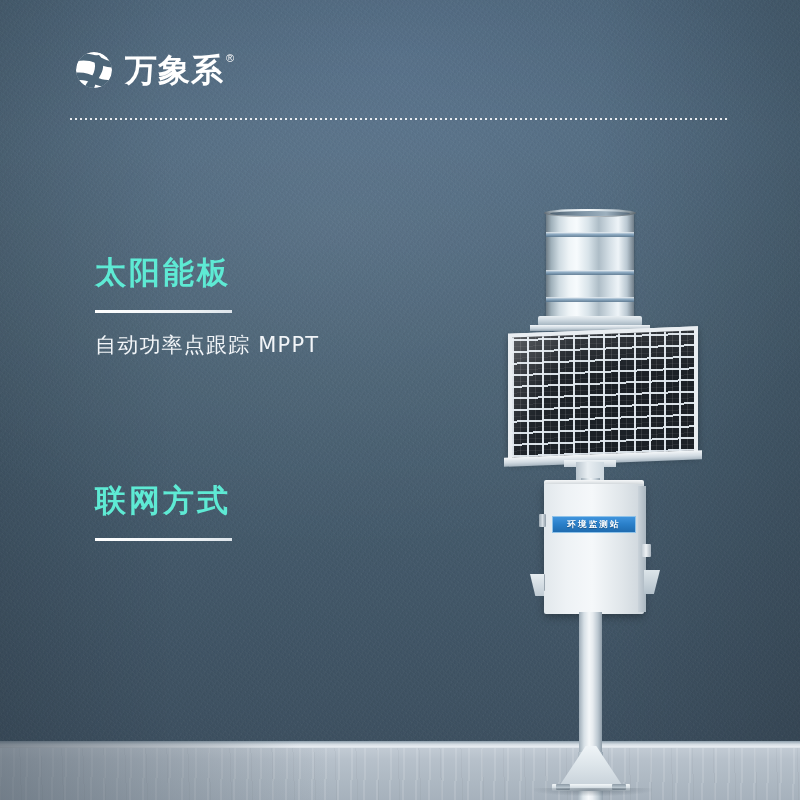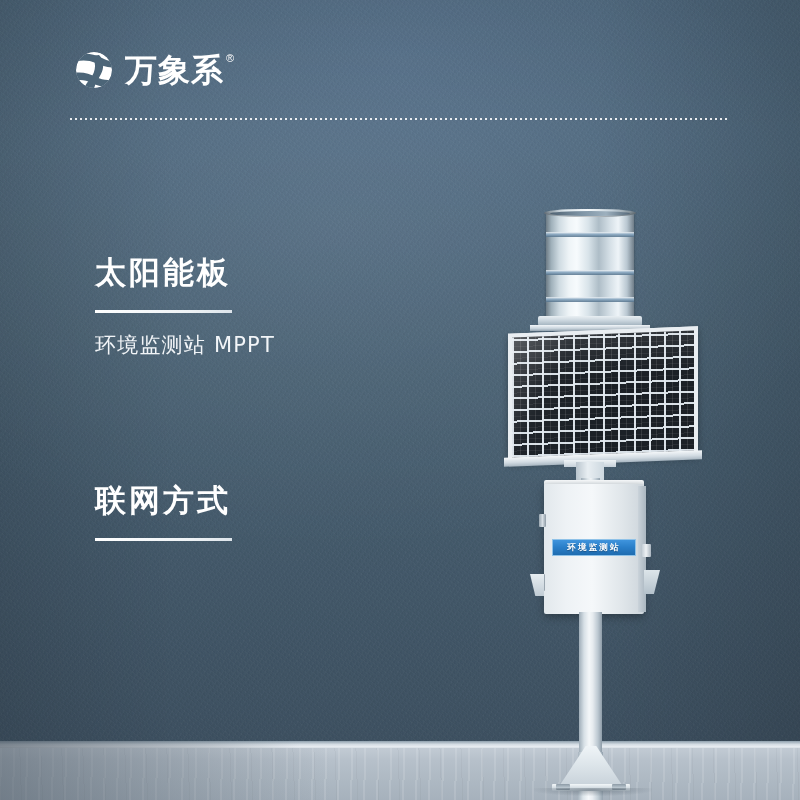--- a/index.html
+++ b/index.html
@@ -92,21 +92,21 @@
   .dotted-rule{
     position:absolute; left:70px; top:118px; width:660px; height:2px;
     background-image:repeating-linear-gradient(90deg, rgba(255,255,255,.88) 0 2px, rgba(255,255,255,0) 2px 5px);
   }
 
   
   .feature{ position:absolute; left:95px; }
   .feature.f1{ top:255px; }
   .feature.f2{ top:483px; }
   .feature-title{
-    font-size:31px; font-weight:bold; color:#ffffff;
+    font-size:31px; font-weight:bold; color:#5eead4;
     letter-spacing:3px; line-height:1.15;
     font-family:"DejaVu Sans","Liberation Sans",sans-serif;
   }
   .feature-rule{
     width:137px; height:3px; margin:19px 0 22px 0;
     background:linear-gradient(90deg,#ffffff 0%, #eef2f5 70%, #dde4ea 100%);
   }
   .feature-line{
     font-size:21px; color:#f2f5f8; line-height:1;
     letter-spacing:1.2px; margin-bottom:22px;
@@ -219,21 +219,21 @@
     border-radius:2px 2px 0 0;
   }
   .box-rside{
     position:absolute; left:160px; top:290px; width:8px; height:126px;
     background:linear-gradient(90deg,#cad3da 0%, #aab6c0 100%);
   }
   .box-label{
     position:absolute; left:74px; top:320px; width:84px; height:17px;
     background:linear-gradient(180deg,#3f94dd 0%, #2a7fc9 48%, #1f6cb0 100%);
     border:1px solid #8fc2e8;
-    display:flex; align-items:center; justify-content:center;margin-top:23px;
+    display:flex; align-items:center; justify-content:center;
   }
   .box-label span{
     font-size:8.5px; color:#ffffff; letter-spacing:2.2px;
     font-family:"DejaVu Sans","Liberation Sans",sans-serif;
     font-weight:bold; white-space:nowrap;
     text-shadow:0 1px 1px rgba(0,0,0,.30);
   }
   .hinge{
     position:absolute; width:7px; height:13px;
     background:linear-gradient(90deg,#9aa7b1 0%, #d6dee4 50%, #8e9ba5 100%);
@@ -329,21 +329,21 @@
       </span>
     </div>
 
 
     <div class="dotted-rule"></div>
   </div>
 
   <div class="feature f1">
     <div class="feature-title">太阳能板</div>
     <div class="feature-rule"></div>
-    <div class="feature-line">环境监测站 MPPT</div>
+    <div class="feature-line">自动功率点跟踪 MPPT</div>
   </div>
 
   <div class="feature f2">
     <div class="feature-title">联网方式</div>
     <div class="feature-rule"></div>
   </div>
 
   <div class="device">
 
     <div class="gauge"></div>

